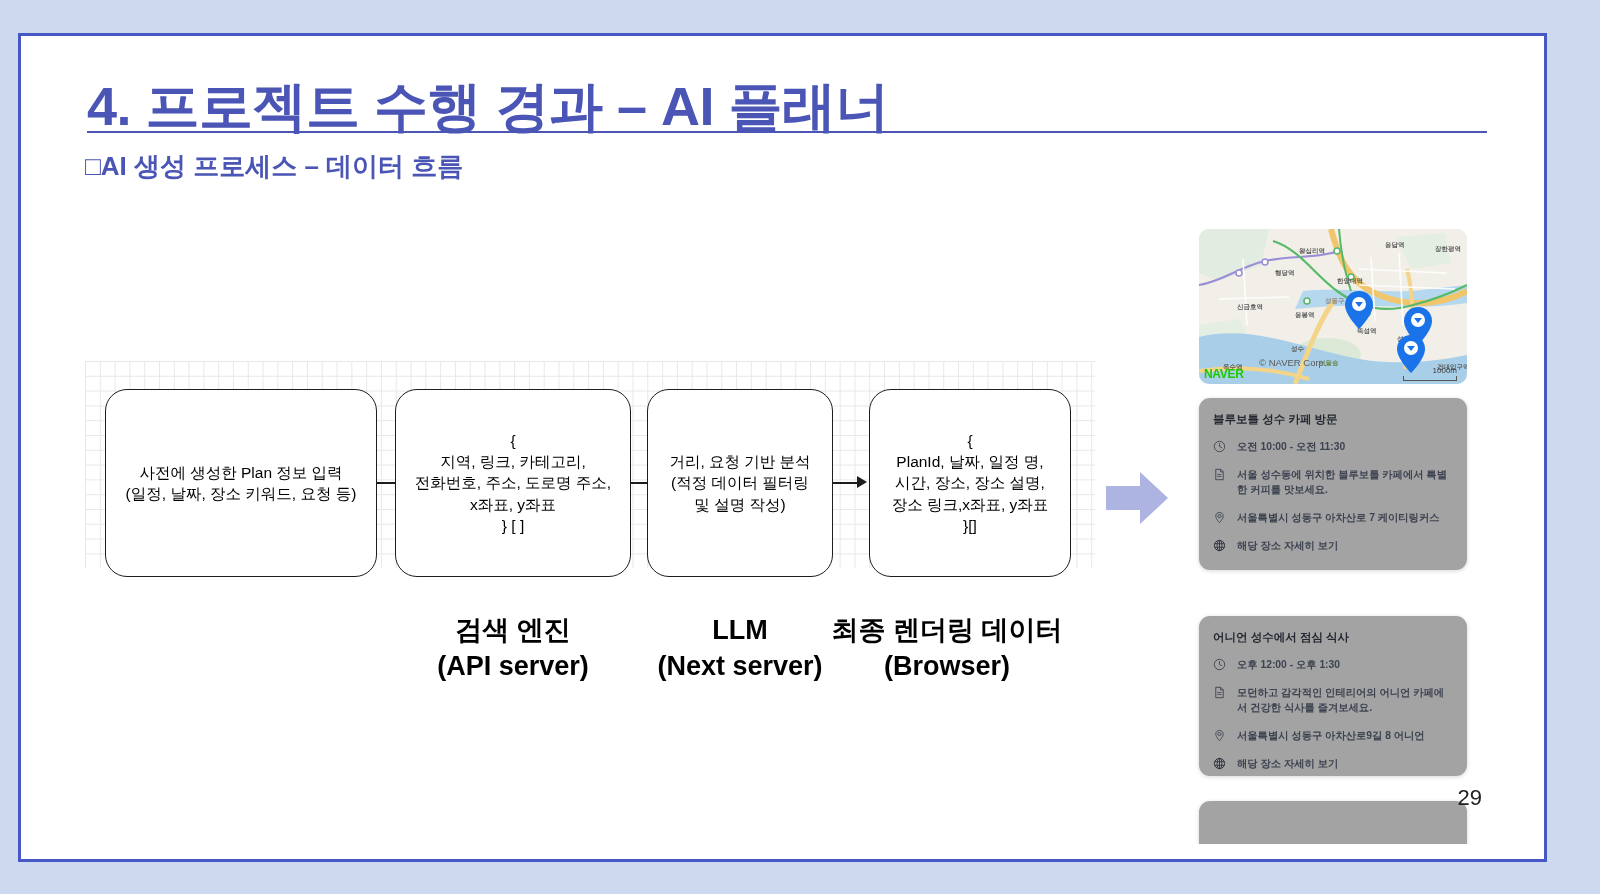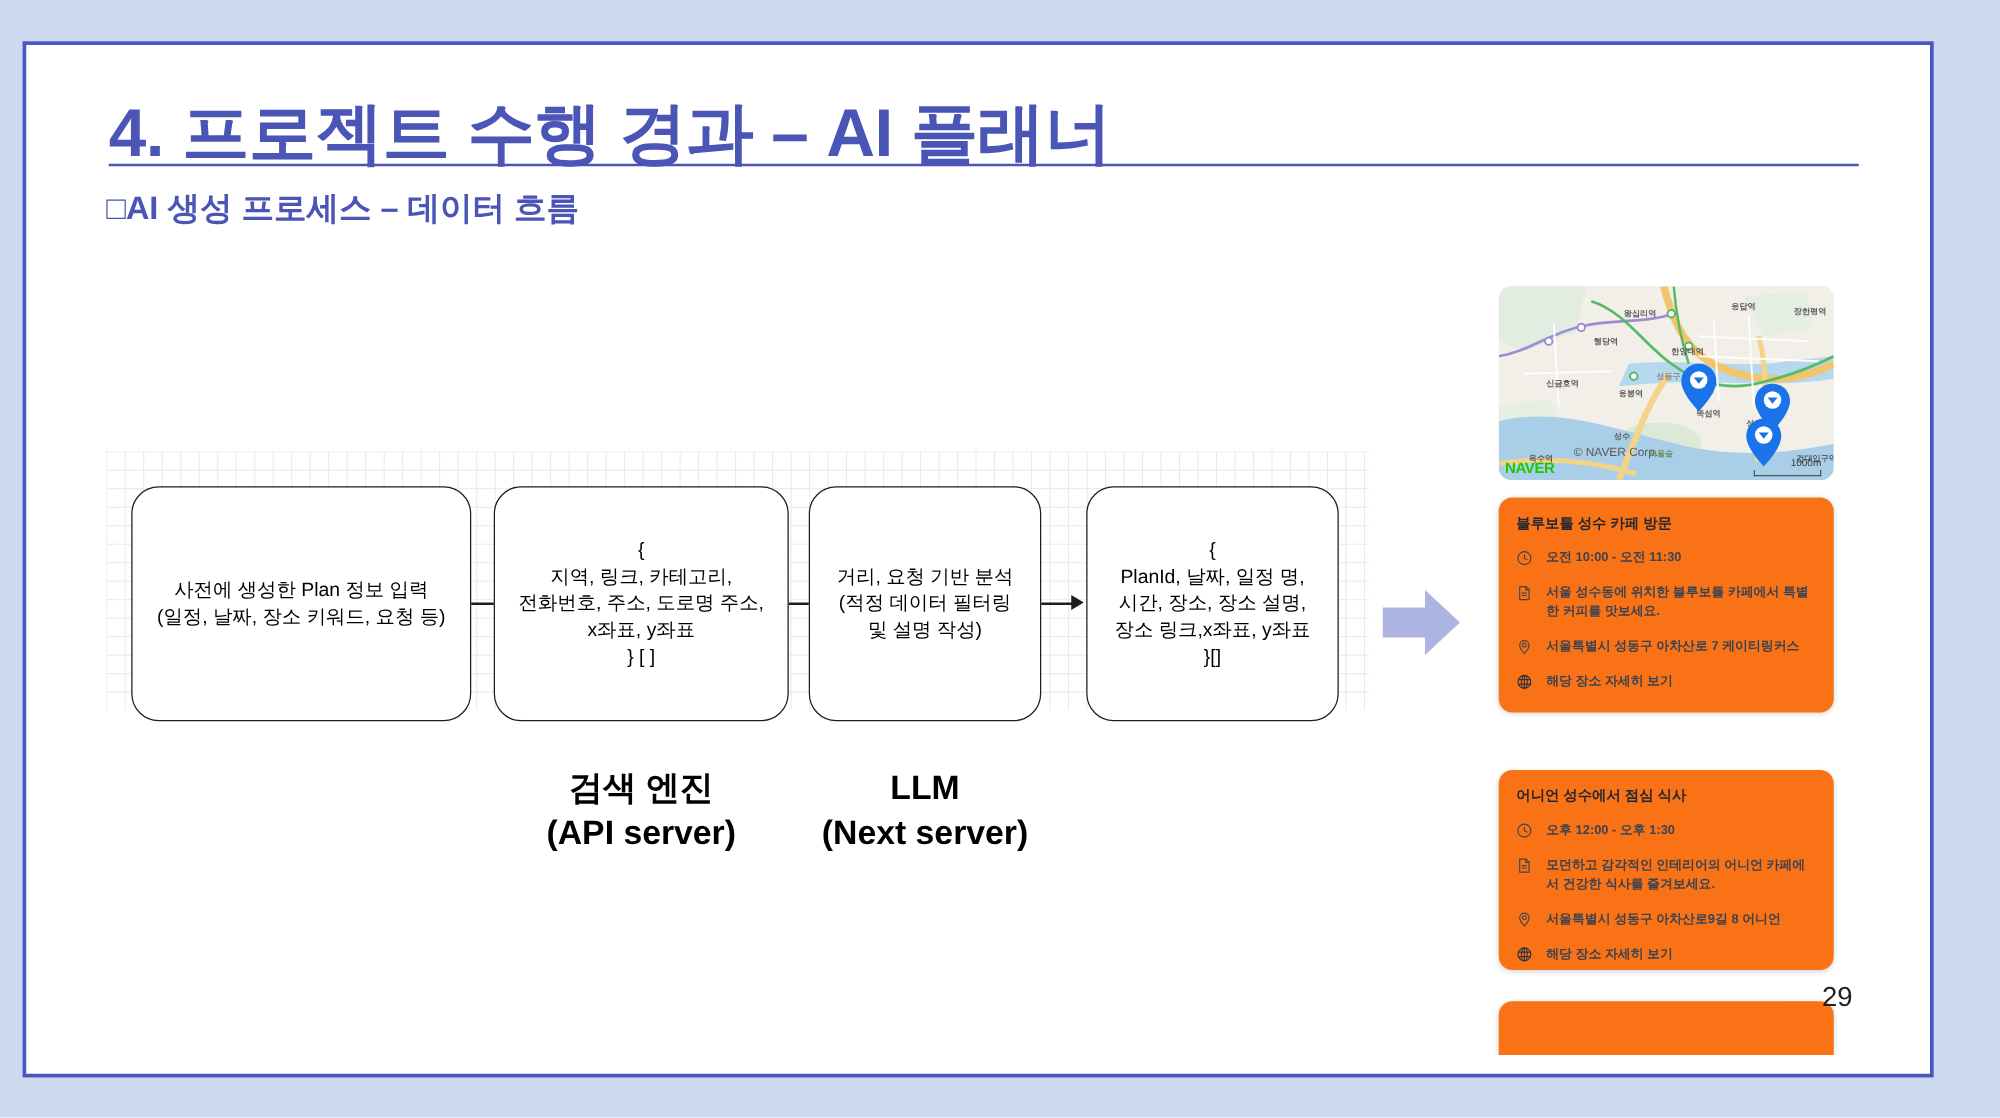--- a/index.html
+++ b/index.html
@@ -195,21 +195,21 @@
     border: 1px solid #555;
     border-top: none;
     margin-top: 1px;
   }
 
   
   .card {
     position: absolute;
     left: 18px;
     width: 268px;
-    background: #f97316;
+    background: #a3a3a3;
     border-radius: 11px;
     box-shadow: 0 1px 4px rgba(0,0,0,0.16);
     box-sizing: border-box;
     padding: 14px 14px 24px 14px;
   }
   #card-1 { top: 202px; height: 172px; }
   #card-2 { top: 420px; height: 160px; }
   #card-3 { top: 605px; height: 120px; }
 
   .card-title {
@@ -304,20 +304,24 @@
     </div>
   </div>
 
   <div class="caption" id="cap-2">
     <span>검색 엔진</span>
     <span class="sub">(API server)</span>
   </div>
   <div class="caption" id="cap-3">
     <span>LLM</span>
     <span class="sub">(Next server)</span>
+  </div>
+  <div class="caption" id="cap-4">
+    <span>최종 렌더링 데이터</span>
+    <span class="sub">(Browser)</span>
   </div>
 
   <svg id="big-arrow" viewBox="0 0 62 56">
     <polygon points="0,16 34,16 34,2 62,28 34,54 34,40 0,40" fill="#aeb4e2"></polygon>
   </svg>
 
   <div id="results-panel">
     <div id="results-inner">
 
       <div id="map">

